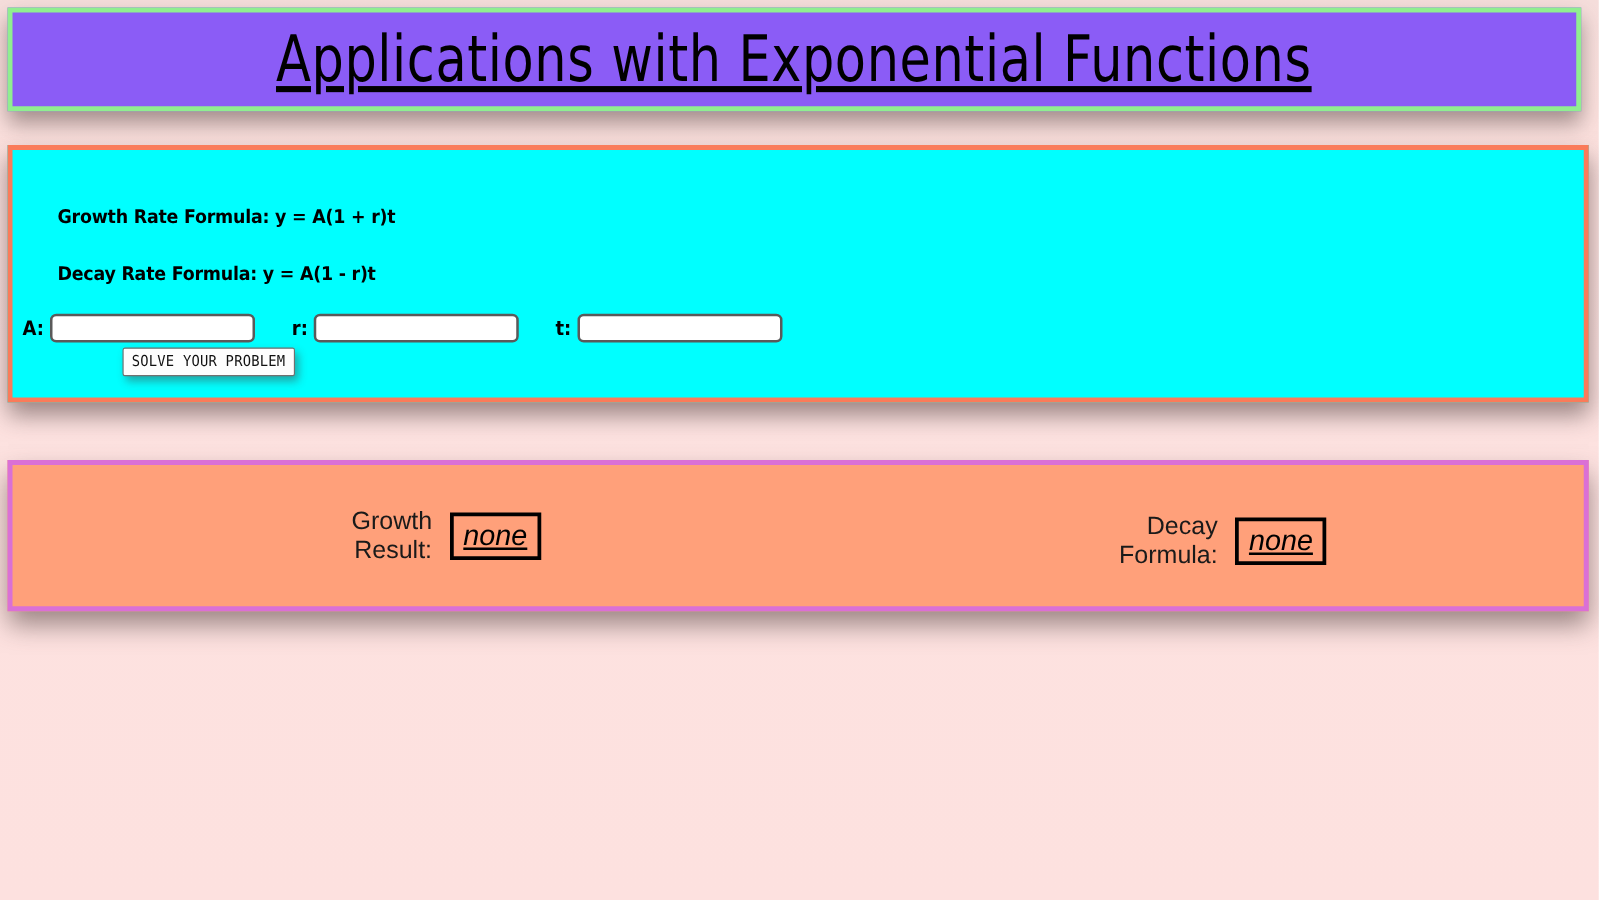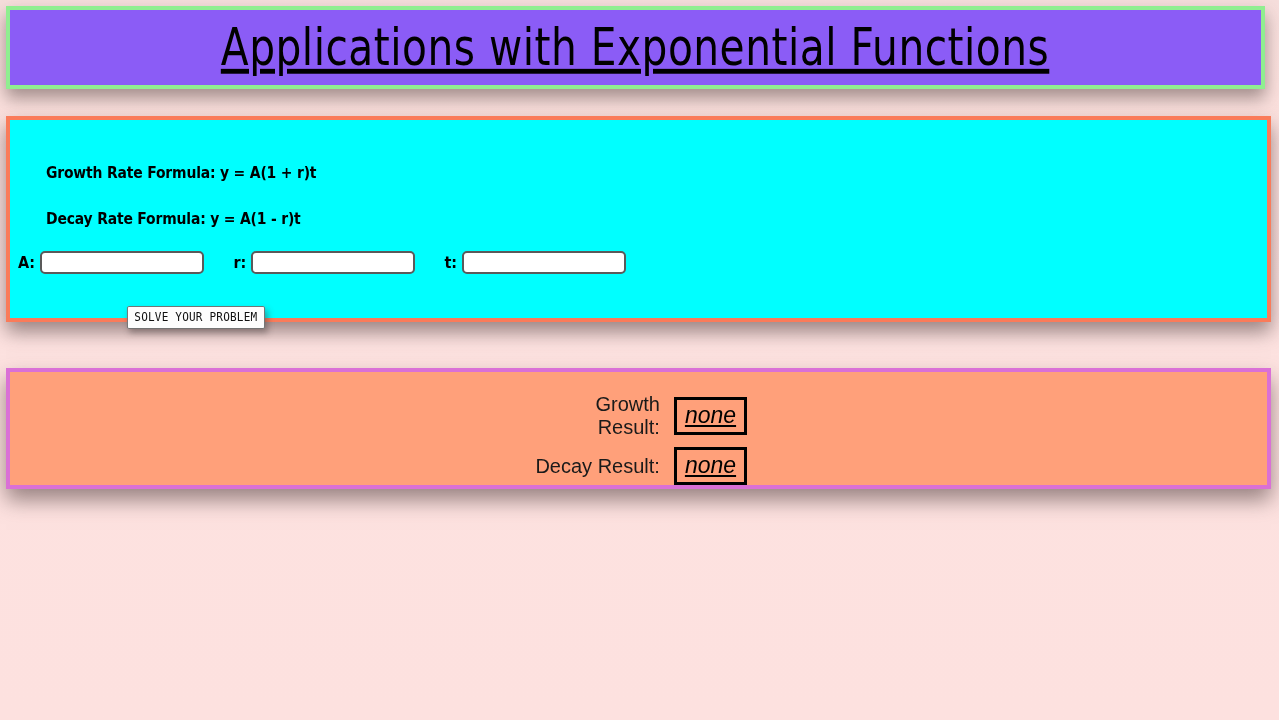--- a/index.html
+++ b/index.html
@@ -97,22 +97,22 @@
     border-radius: 5px;
     background: #ffffff;
     font-family: "DejaVu Sans", sans-serif;
     font-size: 12px;
     color: #000;
     outline: none;
   }
   .field-gap { width: 28px; }
 
   .solve-row {
-    margin-top: 32px;
-    padding-left: 117px;
+    margin-top: 4px;
+    padding-left: 88px;
   }
   .solve-button {
     display: inline-block;
     background: #fdfdfd;
     border: 1px solid #707070;
     border-radius: 2px;
     padding: 3px 7px 4px 7px;
     font-family: "DejaVu Sans Mono", monospace;
     font-size: 12px;
     font-weight: normal;
@@ -130,23 +130,23 @@
     position: absolute;
     left: 6px;
     top: 368px;
     width: 1265px;
     height: 121px;
     box-sizing: border-box;
     background: #ffa07a;
     border: 4px solid #da70d6;
     box-shadow: 0 11px 20px rgba(86, 68, 68, 0.6);
     display: flex;
-    flex-direction: column;
-    align-items: center;
-    justify-content: flex-end;
+    flex-direction: row;
+    align-items: center;
+    justify-content: flex-start;
   }
   .result-row {
     display: flex;
     align-items: center;
     justify-content: center;
     width: 100%;
   }
   .result-row + .result-row { margin-top: 8px; }
   .result-label {
     font-family: "Liberation Sans", sans-serif;
@@ -220,19 +220,19 @@
 <div class="result-panel">
 
   <div class="result-row">
     <span class="result-label">Growth Result:</span>
     <span class="result-box">
       <span class="result-value">none</span>
     </span>
   </div>
 
   <div class="result-row">
-    <span class="result-label">Decay Result:</span>
+    <span class="result-label">Decay Formula:</span>
     <span class="result-box">
       <span class="result-value">none</span>
     </span>
   </div>
 
 </div>
 
 </body></html>

